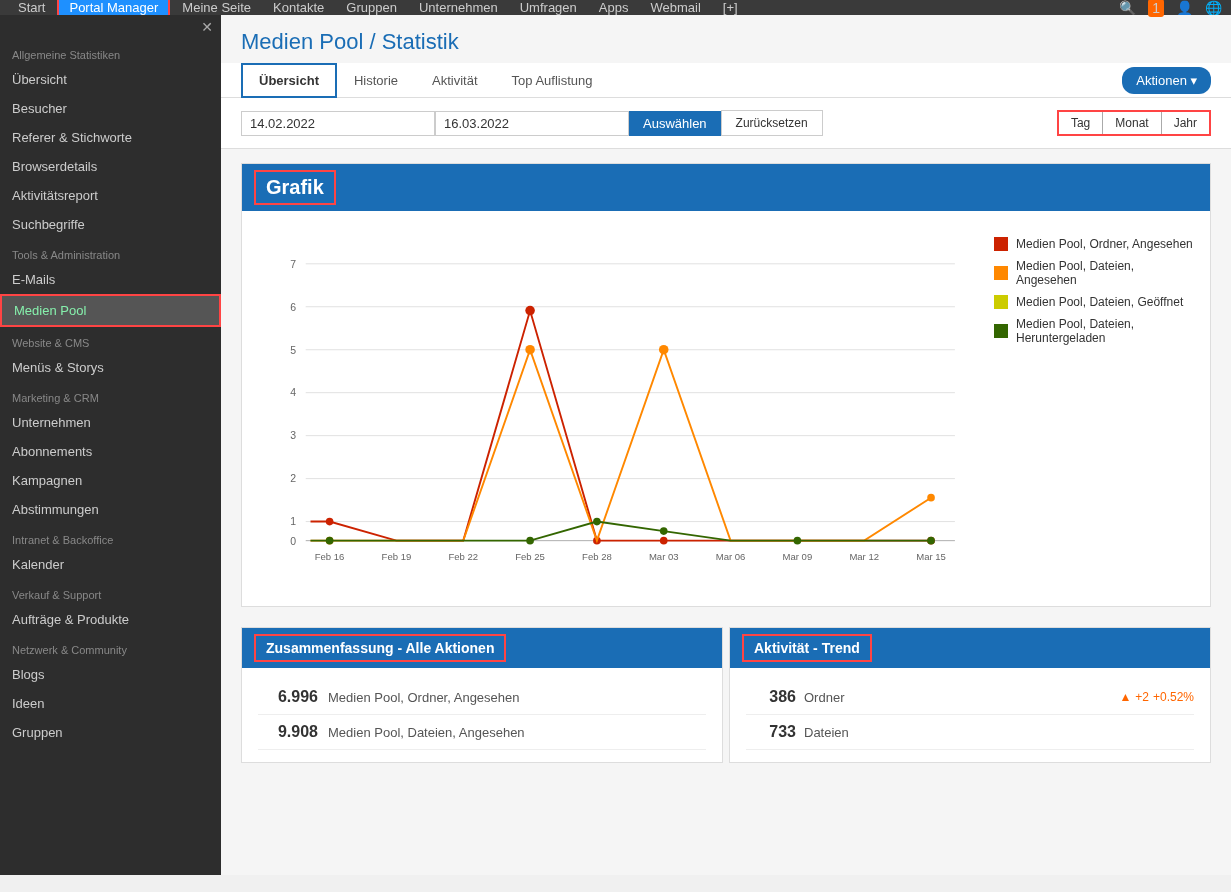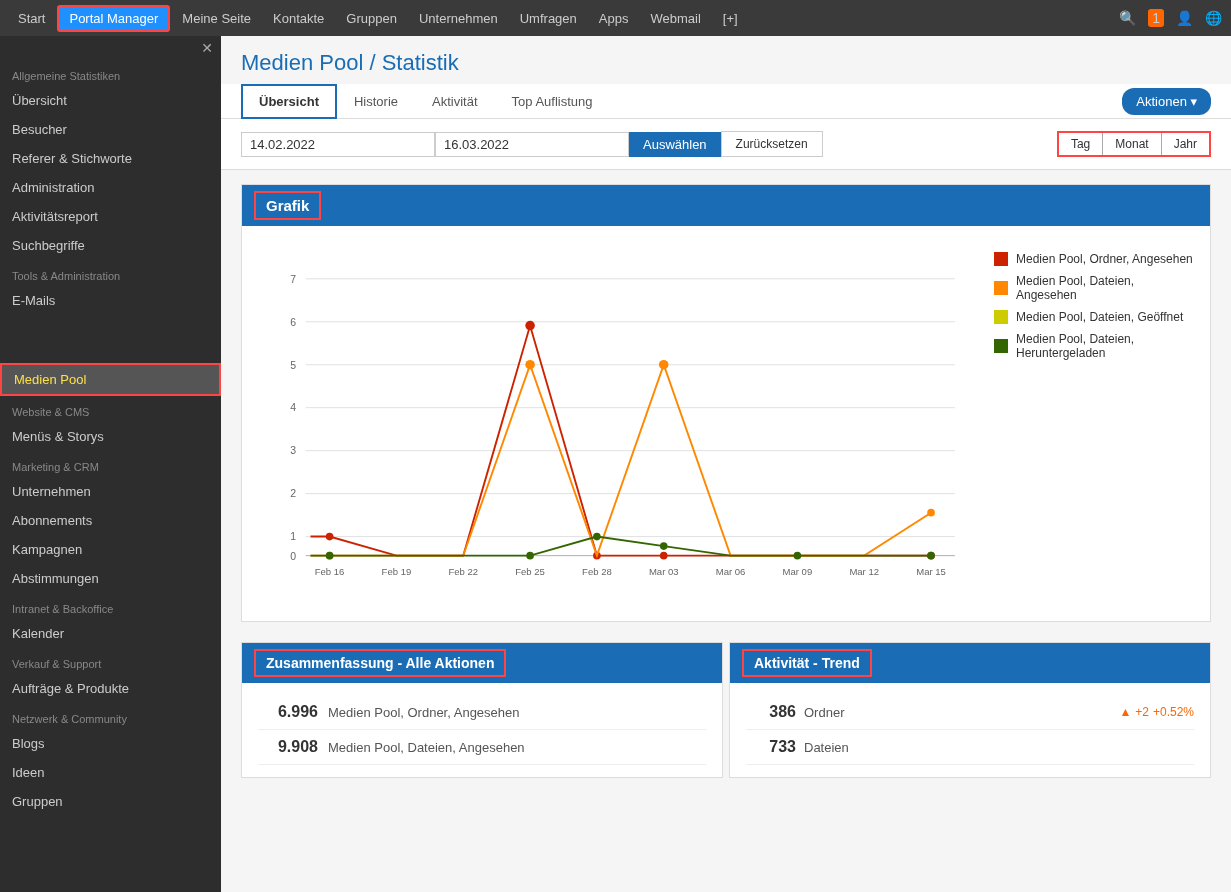--- a/index.html
+++ b/index.html
@@ -1,34 +1,34 @@
 <!DOCTYPE html>
 <html><head>
   <meta charset="utf-8">
   <style>
     * { margin: 0; padding: 0; box-sizing: border-box; }
     body { font-family: Arial, sans-serif; font-size: 13px; background: #f0f0f0; color: #333; width: 1231px; min-height: 892px; overflow-x: hidden; }
 
     
-    .top-nav { background: #3a3a3a; height: 36px; display: flex; align-items: center; padding: 0 8px; gap: 2px; }
+    .top-nav { background: #3a3a3a; height: 15px; display: flex; align-items: center; padding: 0 8px; gap: 2px; }
     .top-nav-item { color: #ccc; padding: 4px 10px; cursor: pointer; font-size: 13px; white-space: nowrap; }
     .top-nav-item.active { background: #1e90ff; color: #fff; border-radius: 3px; border: 2px solid #ff4444; }
     .top-nav-right { margin-left: auto; display: flex; align-items: center; gap: 12px; }
     .top-nav-right span { color: #ccc; font-size: 14px; cursor: pointer; }
     .notification-badge { background: #ff6600; color: #fff; font-size: 10px; border-radius: 3px; padding: 1px 4px; position: relative; }
 
     
     .layout { display: flex; height: calc(892px - 32px); }
 
     
     .sidebar { width: 221px; background: #2d2d2d; color: #ddd; flex-shrink: 0; overflow-y: auto; }
     .sidebar-close { text-align: right; padding: 4px 8px; color: #aaa; cursor: pointer; font-size: 14px; }
     .sidebar-section-title { color: #888; font-size: 11px; padding: 10px 12px 4px 12px; text-transform: none; }
     .sidebar-item { padding: 7px 12px; cursor: pointer; color: #ccc; font-size: 13px; }
-    .sidebar-item.highlighted { border: 2px solid #ff4444; background: #555; color: #fde047; margin-top: 48px; }
+    .sidebar-item.highlighted { border: 2px solid #ff4444; background: #555; color: #86efac; }
 
     
     .main-content { flex: 1; background: #f5f5f5; overflow-y: auto; padding: 0; }
 
     
     .page-header { padding: 14px 20px 8px 20px; }
     .page-title { font-size: 22px; color: #1a6db5; font-weight: normal; }
 
     
     .tabs-bar { display: flex; align-items: center; padding: 0 20px; border-bottom: 1px solid #ddd; background: #fff; position: relative; }
@@ -40,21 +40,21 @@
     .date-filter { display: flex; align-items: center; padding: 12px 20px; background: #fff; border-bottom: 1px solid #ddd; }
     .date-input { border: 1px solid #ccc; padding: 4px 8px; font-size: 13px; color: #333; }
     .btn-select { background: #1a6db5; color: #fff; border: none; padding: 5px 14px; cursor: pointer; font-size: 13px; }
     .btn-reset { background: #fff; color: #333; border: 1px solid #ccc; padding: 5px 14px; cursor: pointer; font-size: 12px; }
     .time-btn { padding: 4px 12px; font-size: 12px; cursor: pointer; background: #fff; border: none; border-right: 1px solid #aaa; color: #333; }
     .time-btn:last-child { border-right: none; }
     .time-btns-border { border: 2px solid #ff4444; display: inline-flex; }
 
     
     .section { margin: 14px 20px; background: #fff; border: 1px solid #ddd; }
-    .section-header { background: #1a6db5; color: #fff; padding: 6px 12px; font-size: 15px; font-weight: bold; position: relative; }
+    .section-header { background: #1a6db5; color: #fff; padding: 6px 12px; font-size: 20px; font-weight: bold; position: relative; }
     .section-header-bordered { border: 2px solid #ff4444; display: inline-block; padding: 4px 10px; }
 
     
     .chart-area { padding: 16px; display: flex; }
     .chart-container { flex: 1; position: relative; }
     .chart-legend { width: 220px; padding-left: 20px; padding-top: 10px; }
     .legend-item { display: flex; align-items: center; gap: 8px; margin-bottom: 8px; font-size: 12px; }
     .legend-color { width: 14px; height: 14px; display: inline-block; flex-shrink: 0; }
 
     
@@ -100,21 +100,21 @@
 <div class="layout">
 
   <div class="sidebar">
     <div class="sidebar-close">✕</div>
 
     <div>
       <div class="sidebar-section-title">Allgemeine Statistiken</div>
       <div class="sidebar-item">Übersicht</div>
       <div class="sidebar-item">Besucher</div>
       <div class="sidebar-item">Referer &amp; Stichworte</div>
-      <div class="sidebar-item">Administration</div>
+      <div class="sidebar-item">Browserdetails</div>
       <div class="sidebar-item">Aktivitätsreport</div>
       <div class="sidebar-item">Suchbegriffe</div>
     </div>
 
     <div>
       <div class="sidebar-section-title">Tools &amp; Administration</div>
       <div class="sidebar-item">E-Mails</div>
       <div class="sidebar-item highlighted">Medien Pool</div>
     </div>
 

